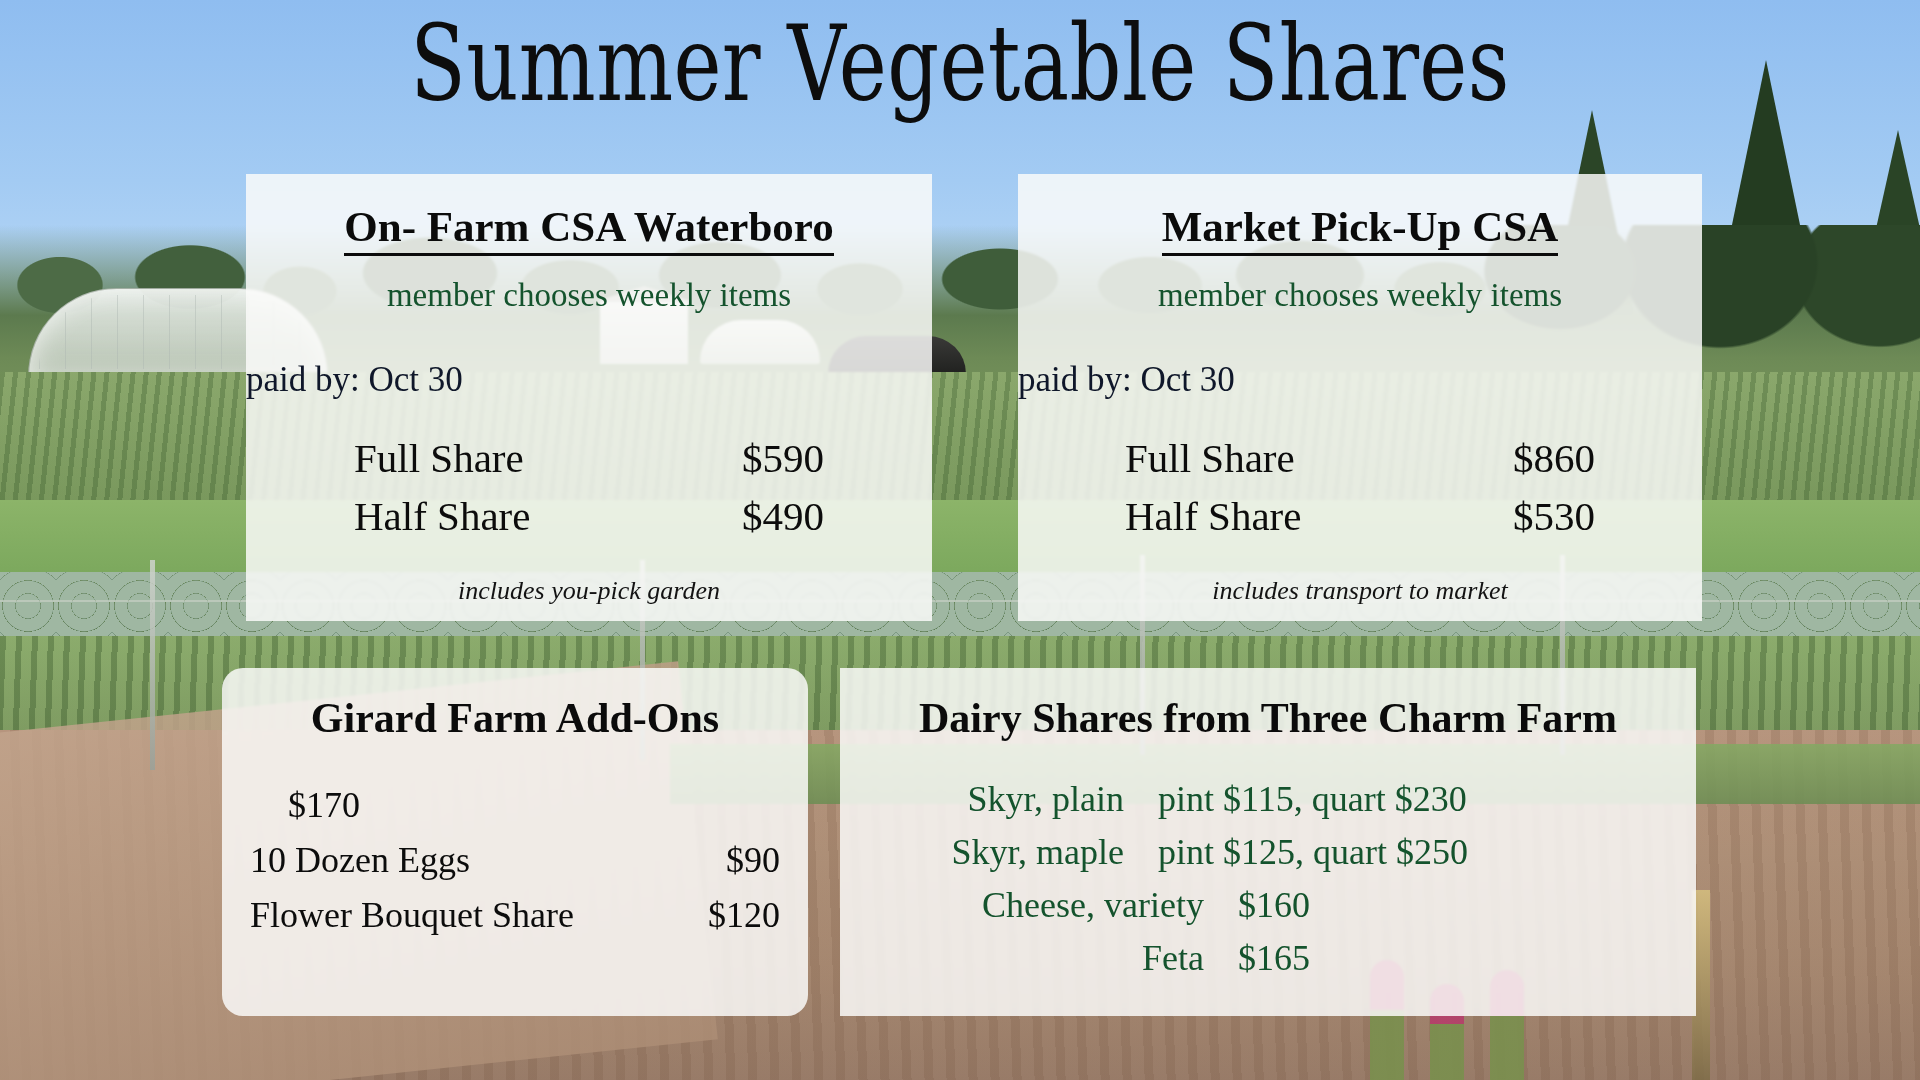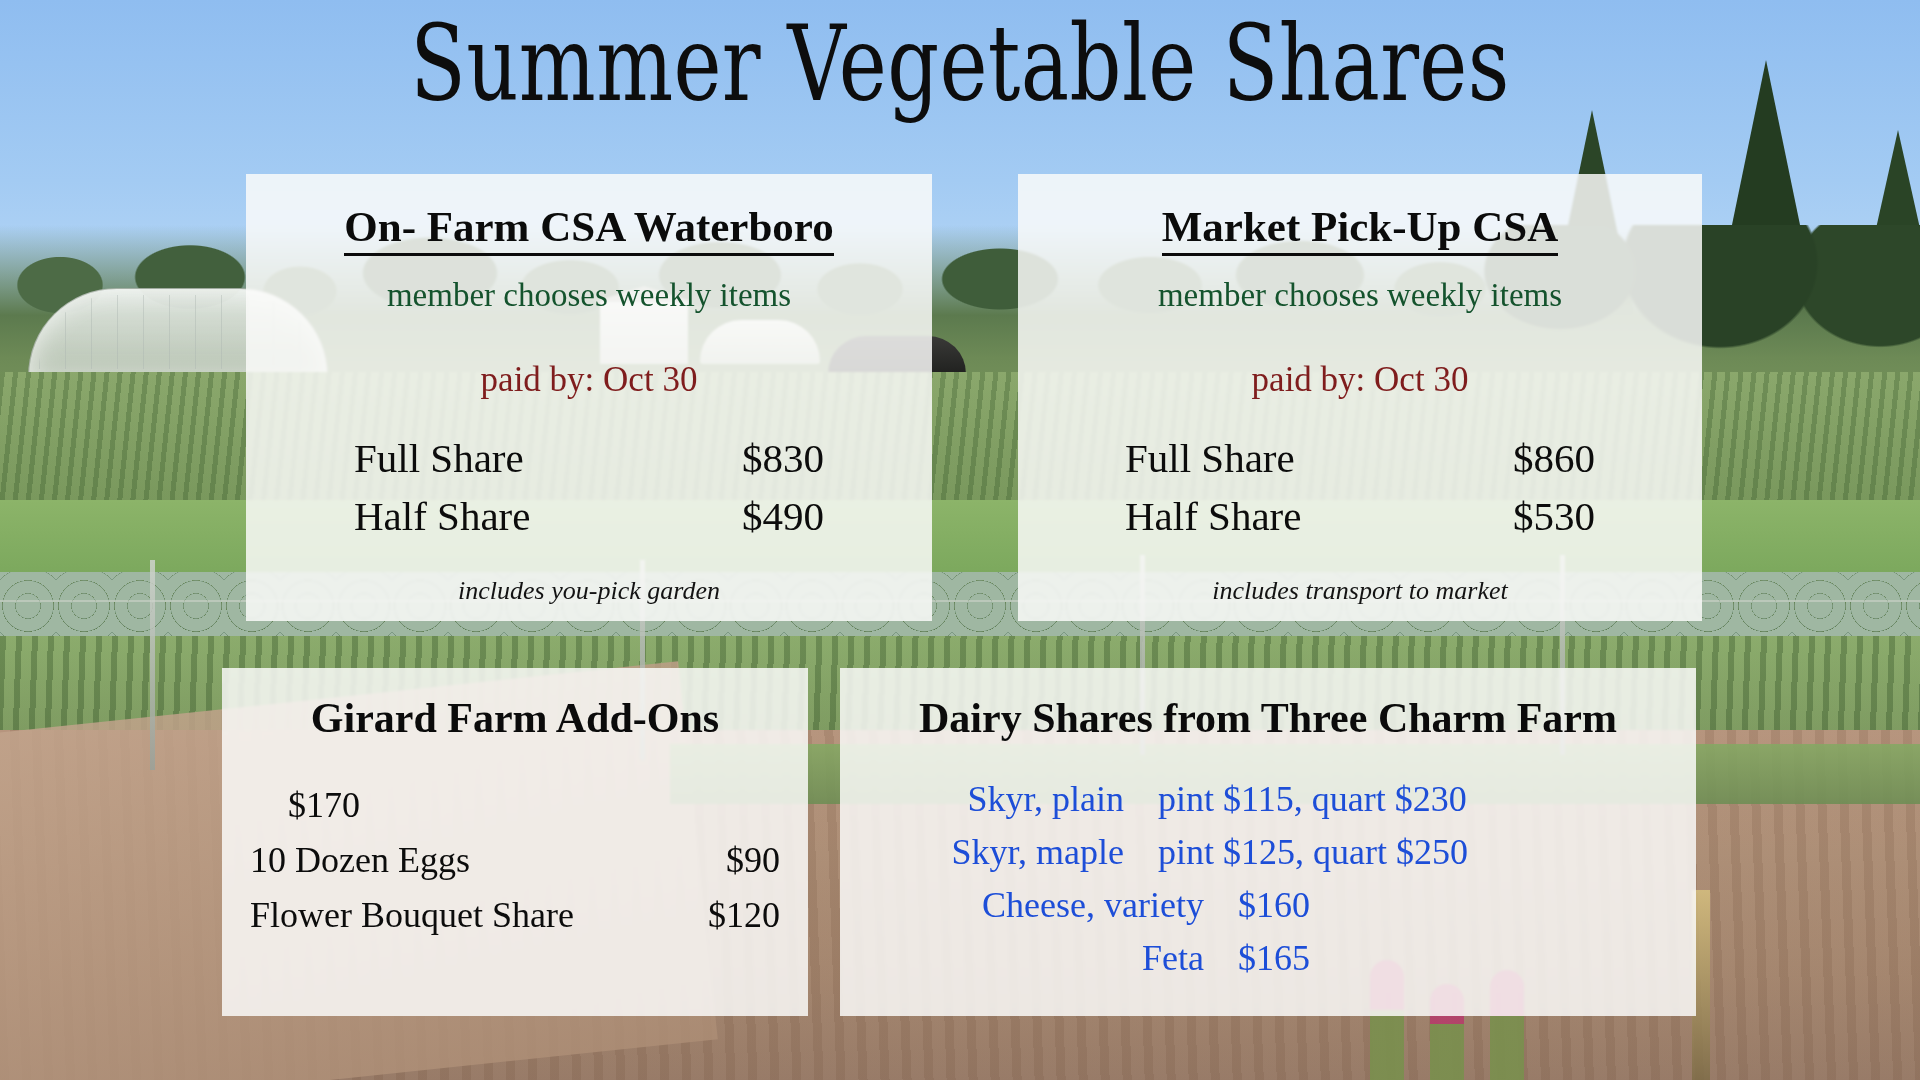--- a/index.html
+++ b/index.html
@@ -174,63 +174,63 @@
   .card-head span {
     border-bottom:3px solid #0b0b0b;
     padding-bottom:3px;
   }
   .card-sub {
     text-align:center;
     font-size:33px; color:#14532d;
     margin-top:26px;
   }
   .card-paid {
-    text-align:center;
-    font-size:35px; color:#7f1d1d;
+    text-align:left;
+    font-size:35px; color:#0f172a;
     margin-top:46px;
   }
   .price-table {
     margin:34px auto 0;
     width:470px;
   }
   .price-row {
     display:flex; justify-content:space-between; align-items:baseline;
     font-size:41px; color:#0c0c0c;
     margin-bottom:10px;
   }
   .price-row .label { text-align:left; }
   .price-row .value { text-align:right; min-width:130px; }
   .card-note {
     text-align:center;
     font-size:26px; font-style:italic; color:#131313;
     margin-top:36px;
   }
 
   
-  #card-addons { left:222px; top:668px; width:586px; height:348px; }
+  #card-addons { left:222px; top:668px; width:586px; height:348px;border-radius:21px; }
   #card-dairy  { left:840px; top:668px; width:856px; height:348px; }
 
   .card-head2 {
     text-align:center;
     font-size:42px; font-weight:700; color:#0b0b0b;
     margin-top:26px;
   }
   .addon-table { margin:42px auto 0; width:530px; }
   .addon-row {
     display:flex; justify-content:space-between; align-items:baseline;
     font-size:36px; color:#0c0c0c;
     margin-bottom:13px;
   }
   .addon-row .label { text-align:left; }
   .addon-row .value { text-align:right; min-width:110px; }
 
   .dairy-table { margin:36px auto 0; width:720px; }
   .dairy-row {
     display:flex; align-items:flex-end;
-    font-size:36px; color:#1d4ed8;
+    font-size:36px; color:#14532d;
     margin-bottom:11px;
   }
   .dairy-row .d-name { width:250px; text-align:right; padding-right:34px; }
   .dairy-row .d-price { text-align:left; }
   .dairy-row.single .d-name { width:330px; }
 </style>
 </head>
 <body>
 
 <div id="photo">
@@ -268,21 +268,21 @@
 
   <div class="card" id="card-onfarm">
     <div class="card-head">
       <span>On- Farm CSA Waterboro</span>
     </div>
     <div class="card-sub">member chooses weekly items</div>
     <div class="card-paid">paid by: Oct 30</div>
     <div class="price-table">
       <div class="price-row">
         <span class="label">Full Share</span>
-        <span class="value">$830</span>
+        <span class="value">$590</span>
       </div>
       <div class="price-row">
         <span class="label">Half Share</span>
         <span class="value">$490</span>
       </div>
     </div>
     <div class="card-note">includes you-pick garden</div>
   </div>
 
   <div class="card" id="card-market">

